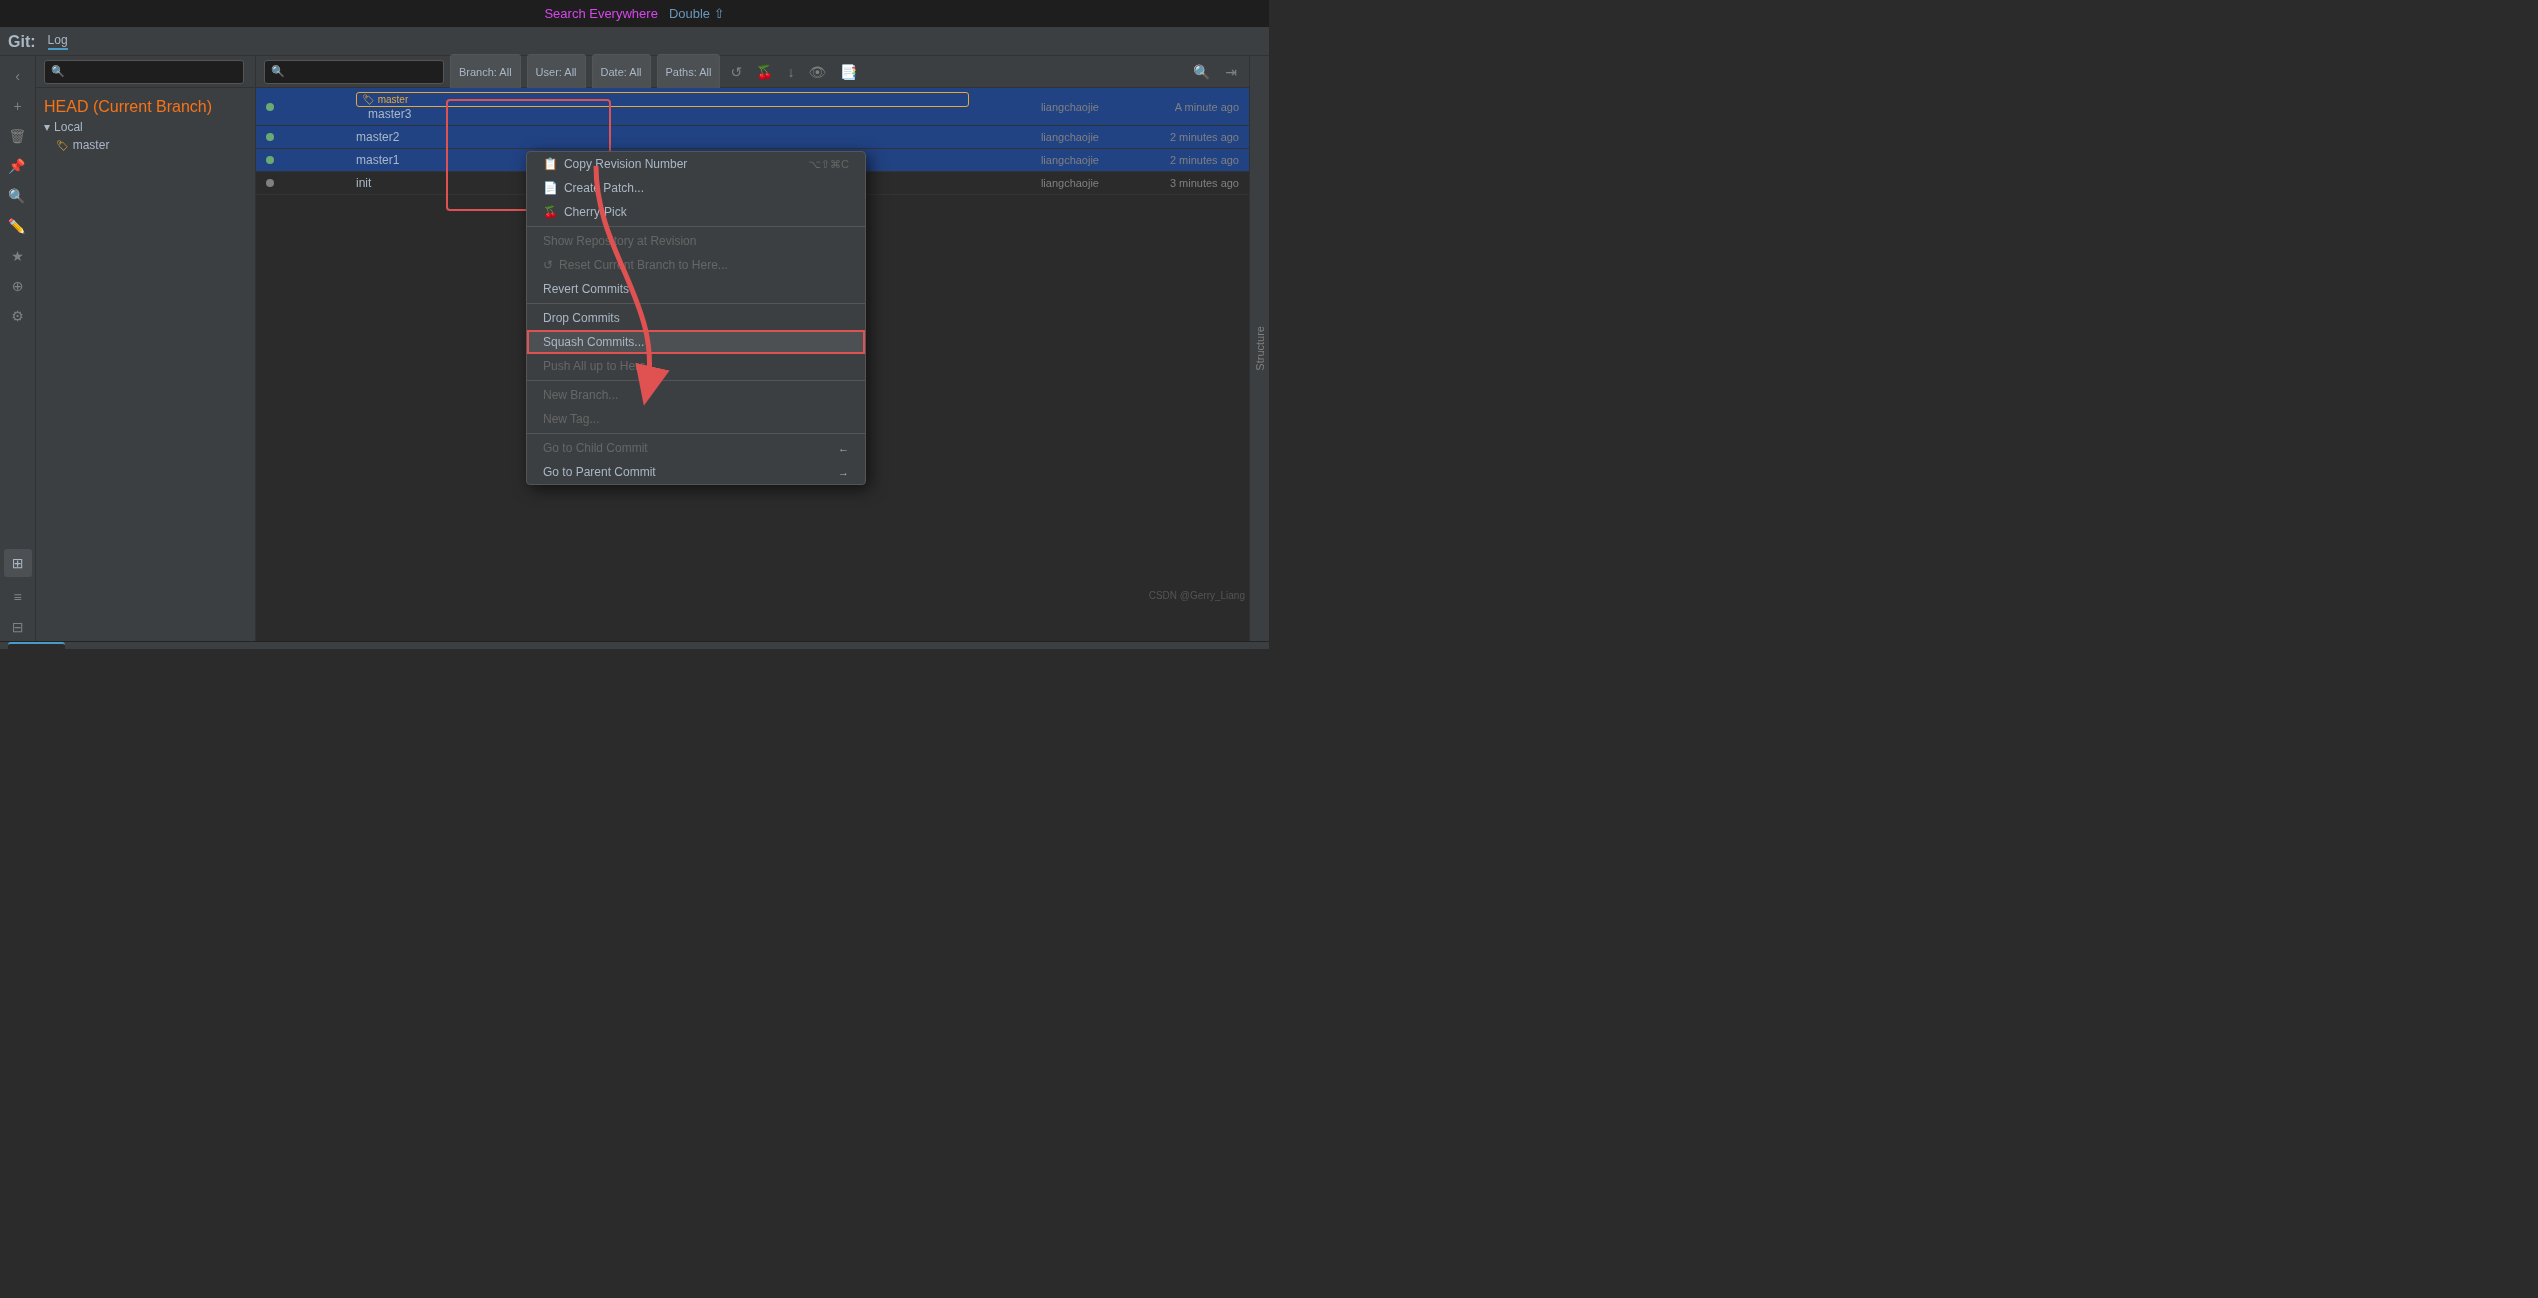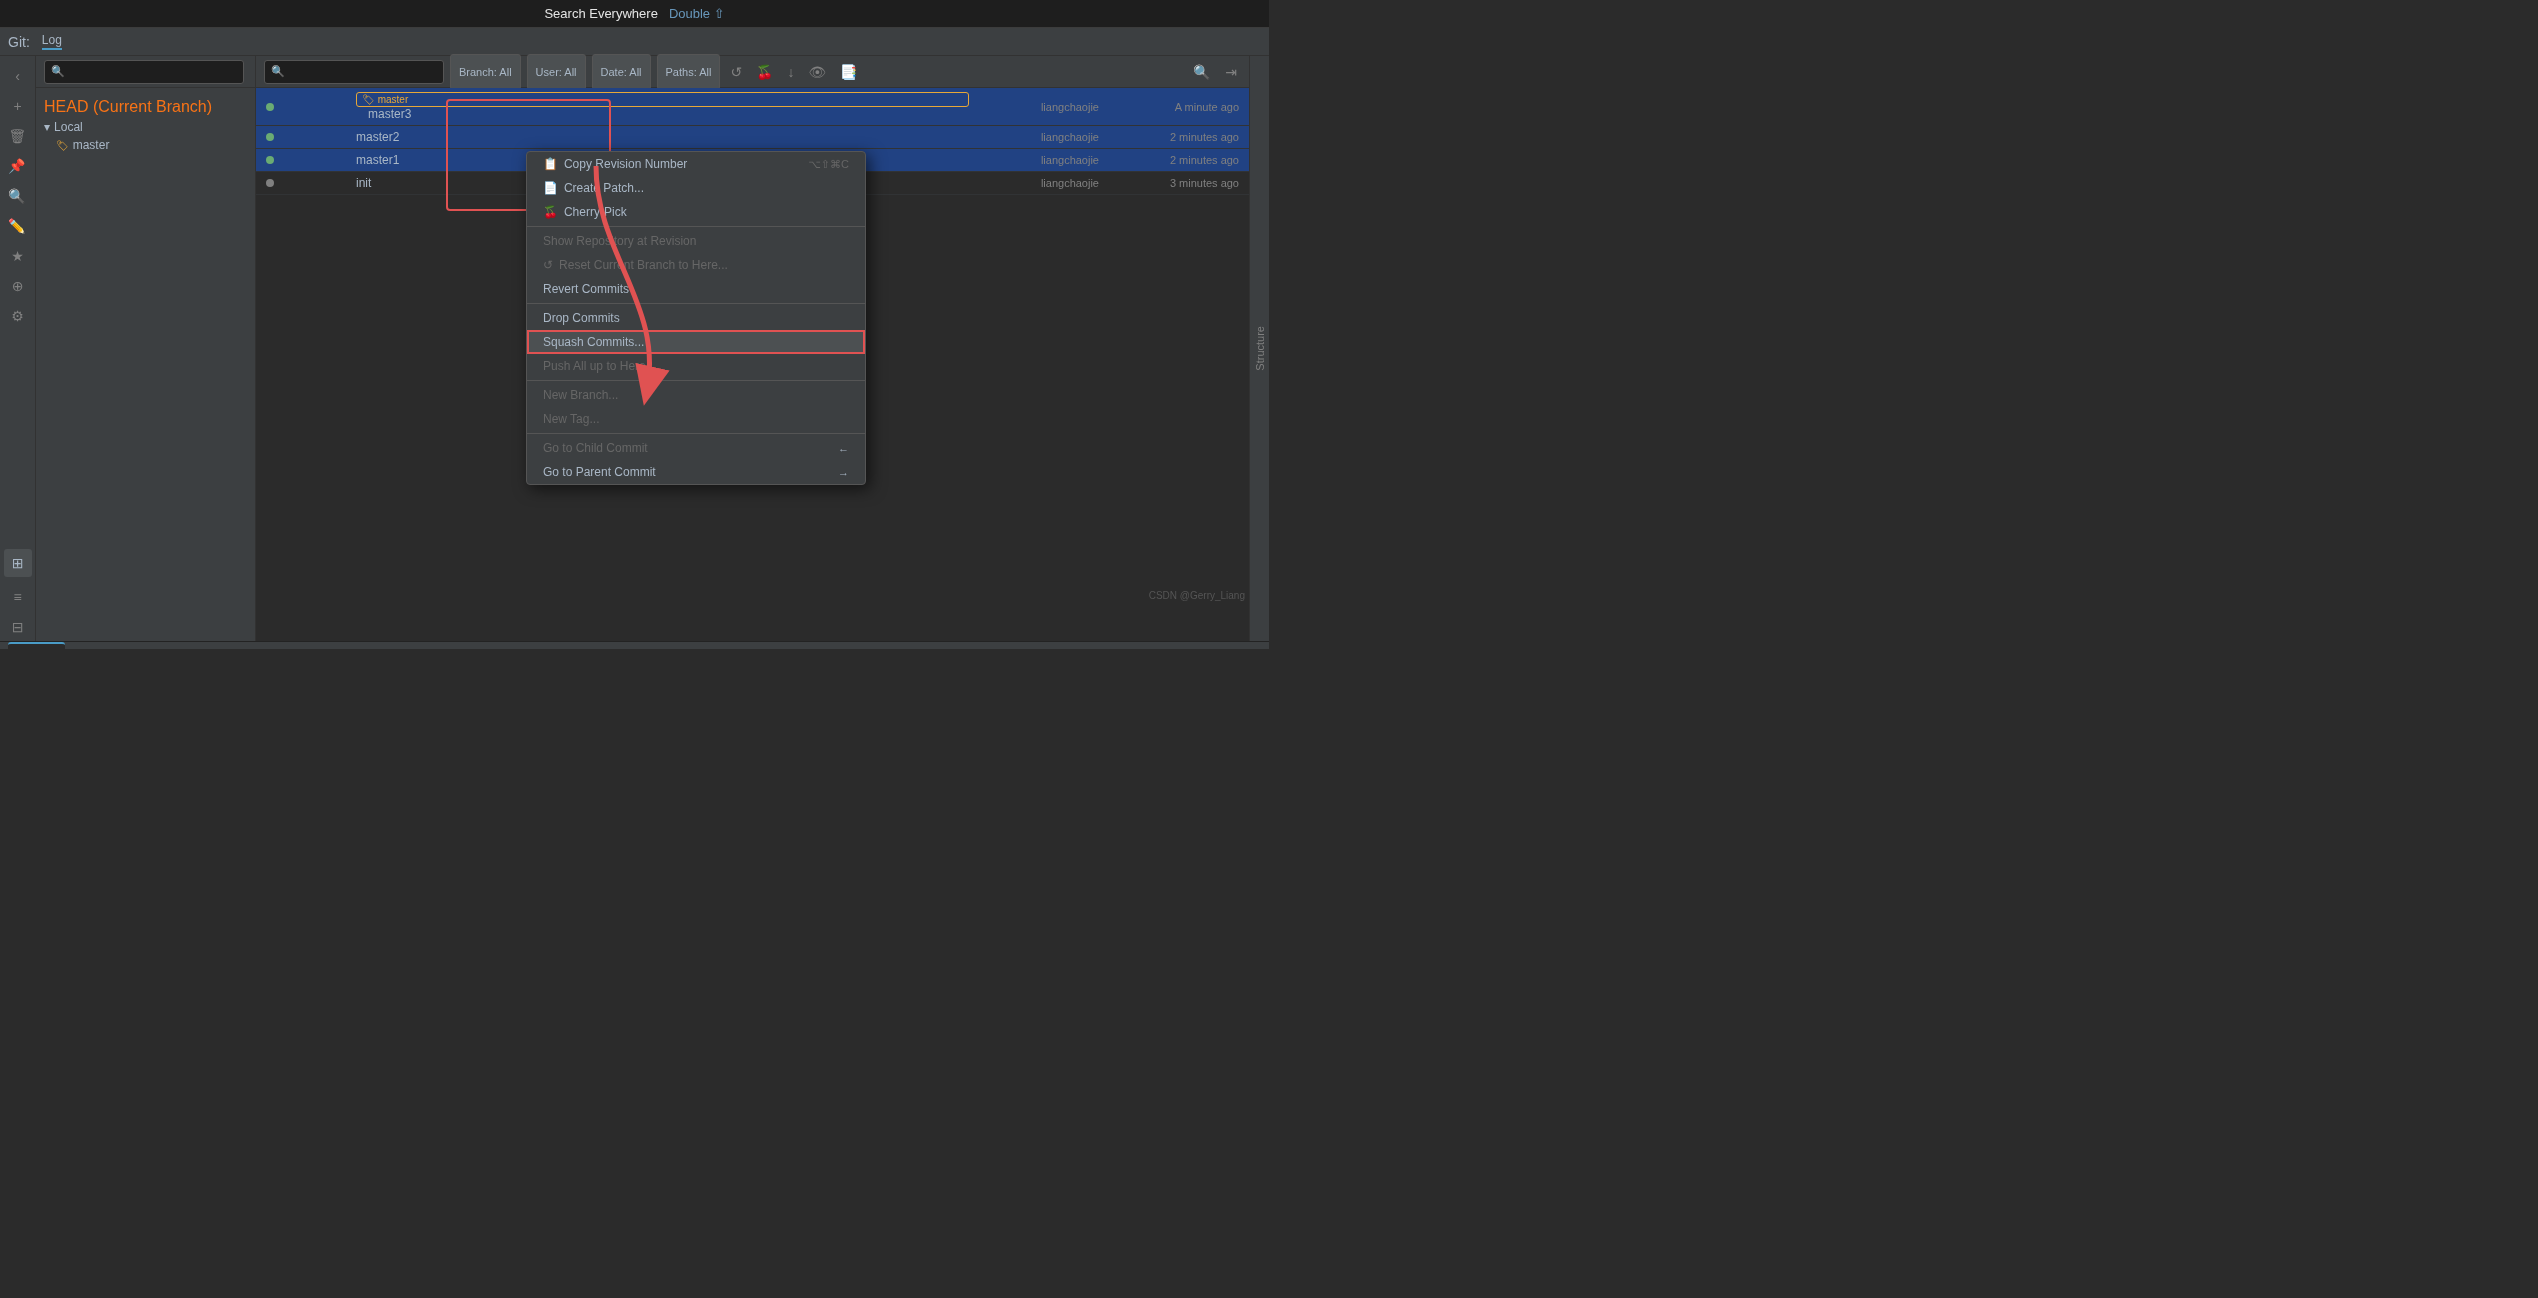--- a/index.html
+++ b/index.html
@@ -19,21 +19,21 @@
       background: #1e1e1e;
       height: 28px;
       display: flex;
       align-items: center;
       justify-content: center;
       font-size: 13px;
       color: #a9b7c6;
       border-bottom: 1px solid #3c3c3c;
     }
     .top-bar .search-everywhere {
-      color: #e5e5e5;
+      color: #d946ef;
     }
     .top-bar .double-shift {
       color: #6897bb;
       margin-left: 11px;
     }
 
     
     .main-layout {
       display: flex;
       height: calc(100% - 28px - 36px);
@@ -348,21 +348,21 @@
   </style>
 </head>
 <body>
 
 <div class="top-bar">
   <span class="search-everywhere">Search Everywhere</span>
   <span class="double-shift">Double ⇧</span>
 </div>
 
 <div style="display:flex; align-items:center; background:#3c3f41; border-bottom:1px solid #323232; height:28px; padding:0 8px; gap:12px;">
-  <span style="color:#a9b7c6; font-size:14px;">Git:</span>
+  <span style="color:#a9b7c6; font-size:16px;font-weight:bold;">Git:</span>
   <span style="color:#a9b7c6; font-size:12px; border-bottom:2px solid #4a9cc7; padding-bottom:1px; cursor:pointer;">Log</span>
 </div>
 
 <div class="main-layout">
 
   <div class="icon-sidebar">
     <div class="icon-btn">‹</div>
     <div class="icon-btn">+</div>
     <div class="icon-btn">🗑</div>
     <div class="icon-btn">📌</div>

